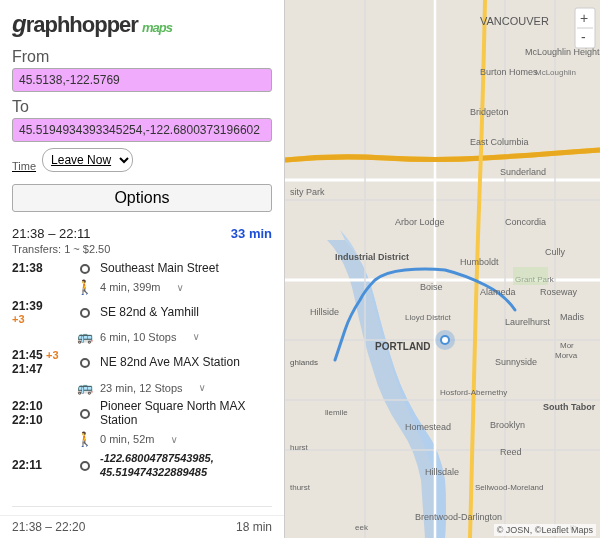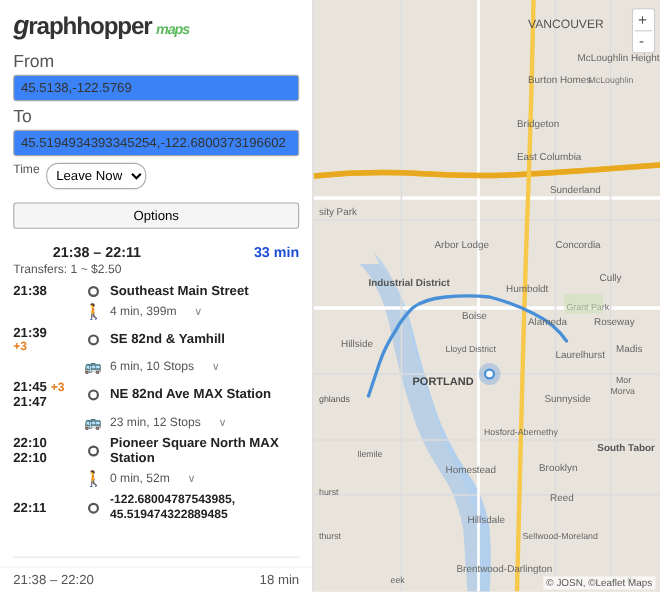--- a/index.html
+++ b/index.html
@@ -46,64 +46,64 @@
       color: #555;
       margin-bottom: 2px;
     }
     .route-input {
       width: 100%;
       border: 1px solid #aaa;
       border-radius: 3px;
       padding: 4px 6px;
       font-size: 12px;
       color: #333;
-      background: #3b82f6;
+      background: #f0abfc;
       margin-bottom: 6px;
     }
     .time-row {
       display: flex;
-      align-items: flex-start;
+      align-items: flex-end;
       gap: 6px;
       margin-bottom: 6px;
+      text-decoration: underline;
     }
     .time-label {
       font-size: 11px;
       color: #555;
       white-space: nowrap;
     }
     .time-select {
       border: 1px solid #aaa;
       border-radius: 11px;
       padding: 3px 4px;
       font-size: 12px;
       background: #fff;
       cursor: pointer;
     }
     .options-btn {
       border: 1px solid #aaa;
       background: #f5f5f5;
       border-radius: 3px;
       padding: 4px 10px;
-      font-size: 12px;
+      font-size: 16px;
       cursor: pointer;
       margin: 2px 12px 8px 12px;
       display: inline-block;
     }
 
     .route-summary {
       padding: 6px 12px 2px 12px;
       display: flex;
       justify-content: space-between;
       align-items: flex-start;
     }
     .route-time-range {
       font-size: 13px;
-      font-weight: bold;
+      font-weight: normal;
       color: #222;
-      margin-left: 36px;
     }
     .route-duration {
       font-size: 13px;
       font-weight: bold;
       color: #1d4ed8;
     }
     .transfers-text {
       font-size: 11px;
       color: #555;
       padding: 0 12px 6px 12px;
@@ -146,21 +146,21 @@
       height: 10px;
       border: 2px solid #555;
       border-radius: 50%;
       margin-top: 2px;
       background: #fff;
     }
     .step-content {
       flex: 1;
     }
     .step-title {
-      font-weight: bold;
+      font-weight: normal;
       font-size: 12px;
       color: #222;
     }
     .step-detail {
       font-size: 11px;
       color: #555;
       display: flex;
       align-items: center;
       gap: 16px;
     }
@@ -215,20 +215,21 @@
       color: #555;
       background: rgba(255,255,255,0.7);
       padding: 1px 3px;
     }
 
     .step-coords {
       font-size: 11px;
       font-weight: bold;
       color: #222;
       line-height: 1.3;
+      font-style: italic;
     }
 
     hr.section-divider {
       border: none;
       border-top: 1px solid #e5e5e5;
       margin: 4px 12px;
     }
   </style>
 </head>
 <body>

